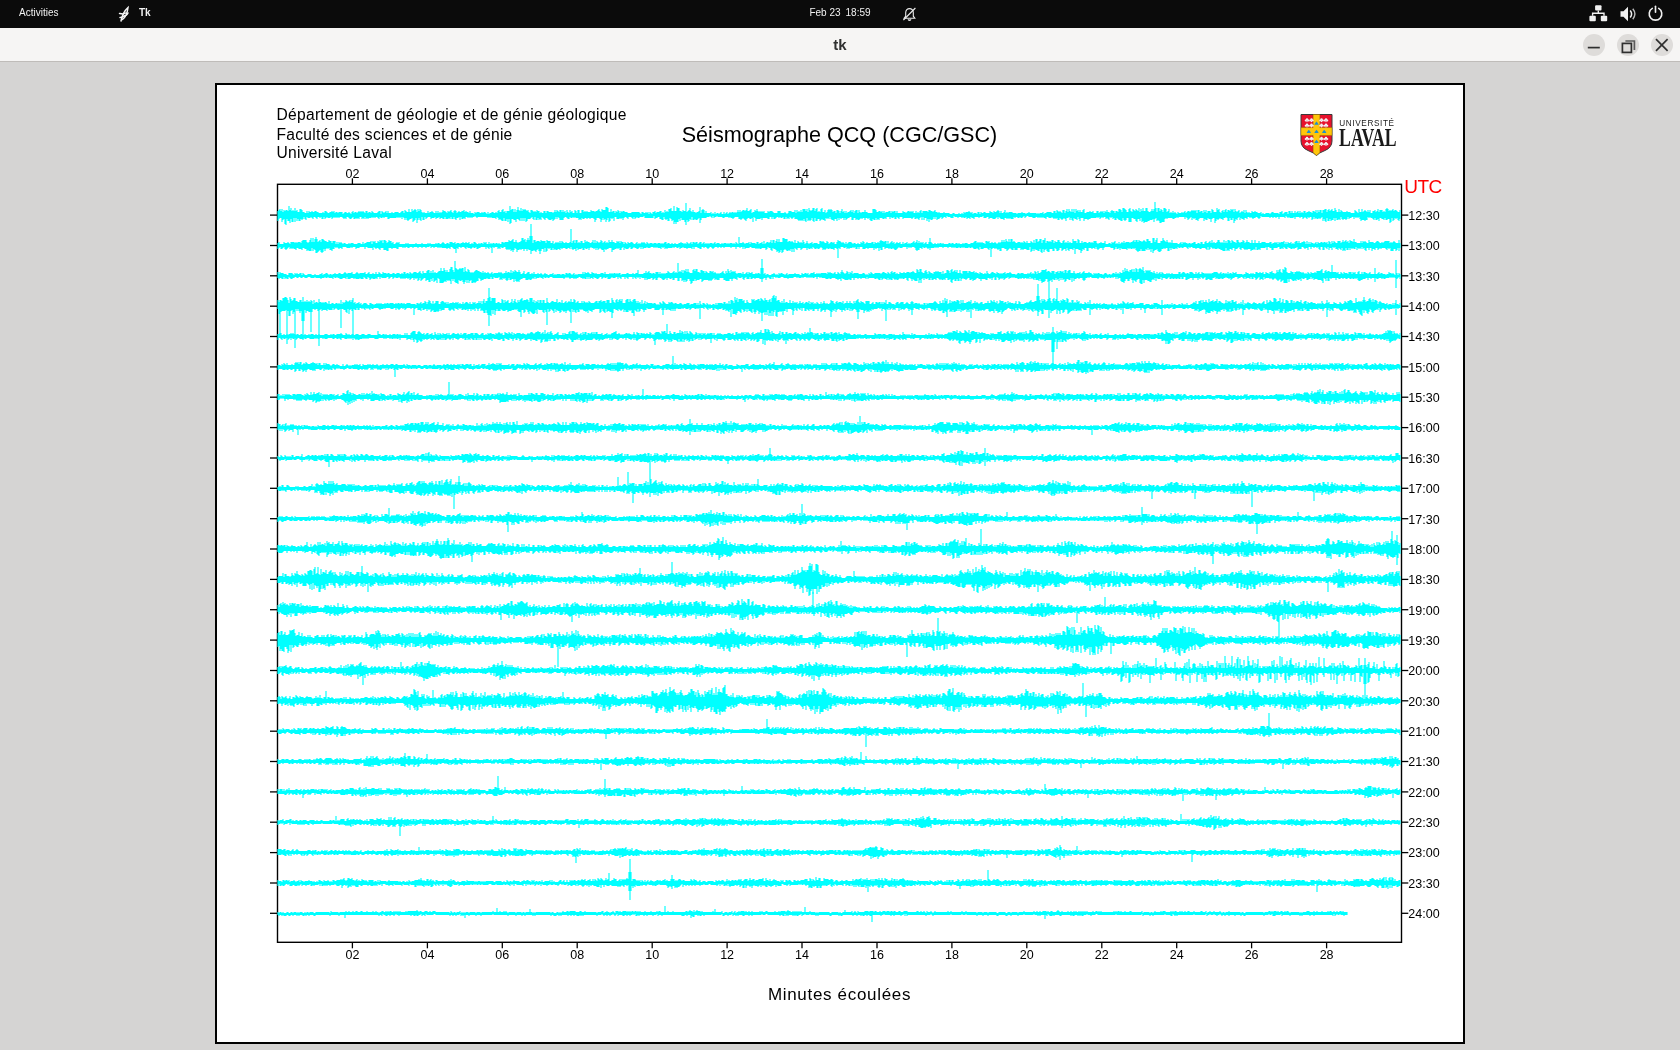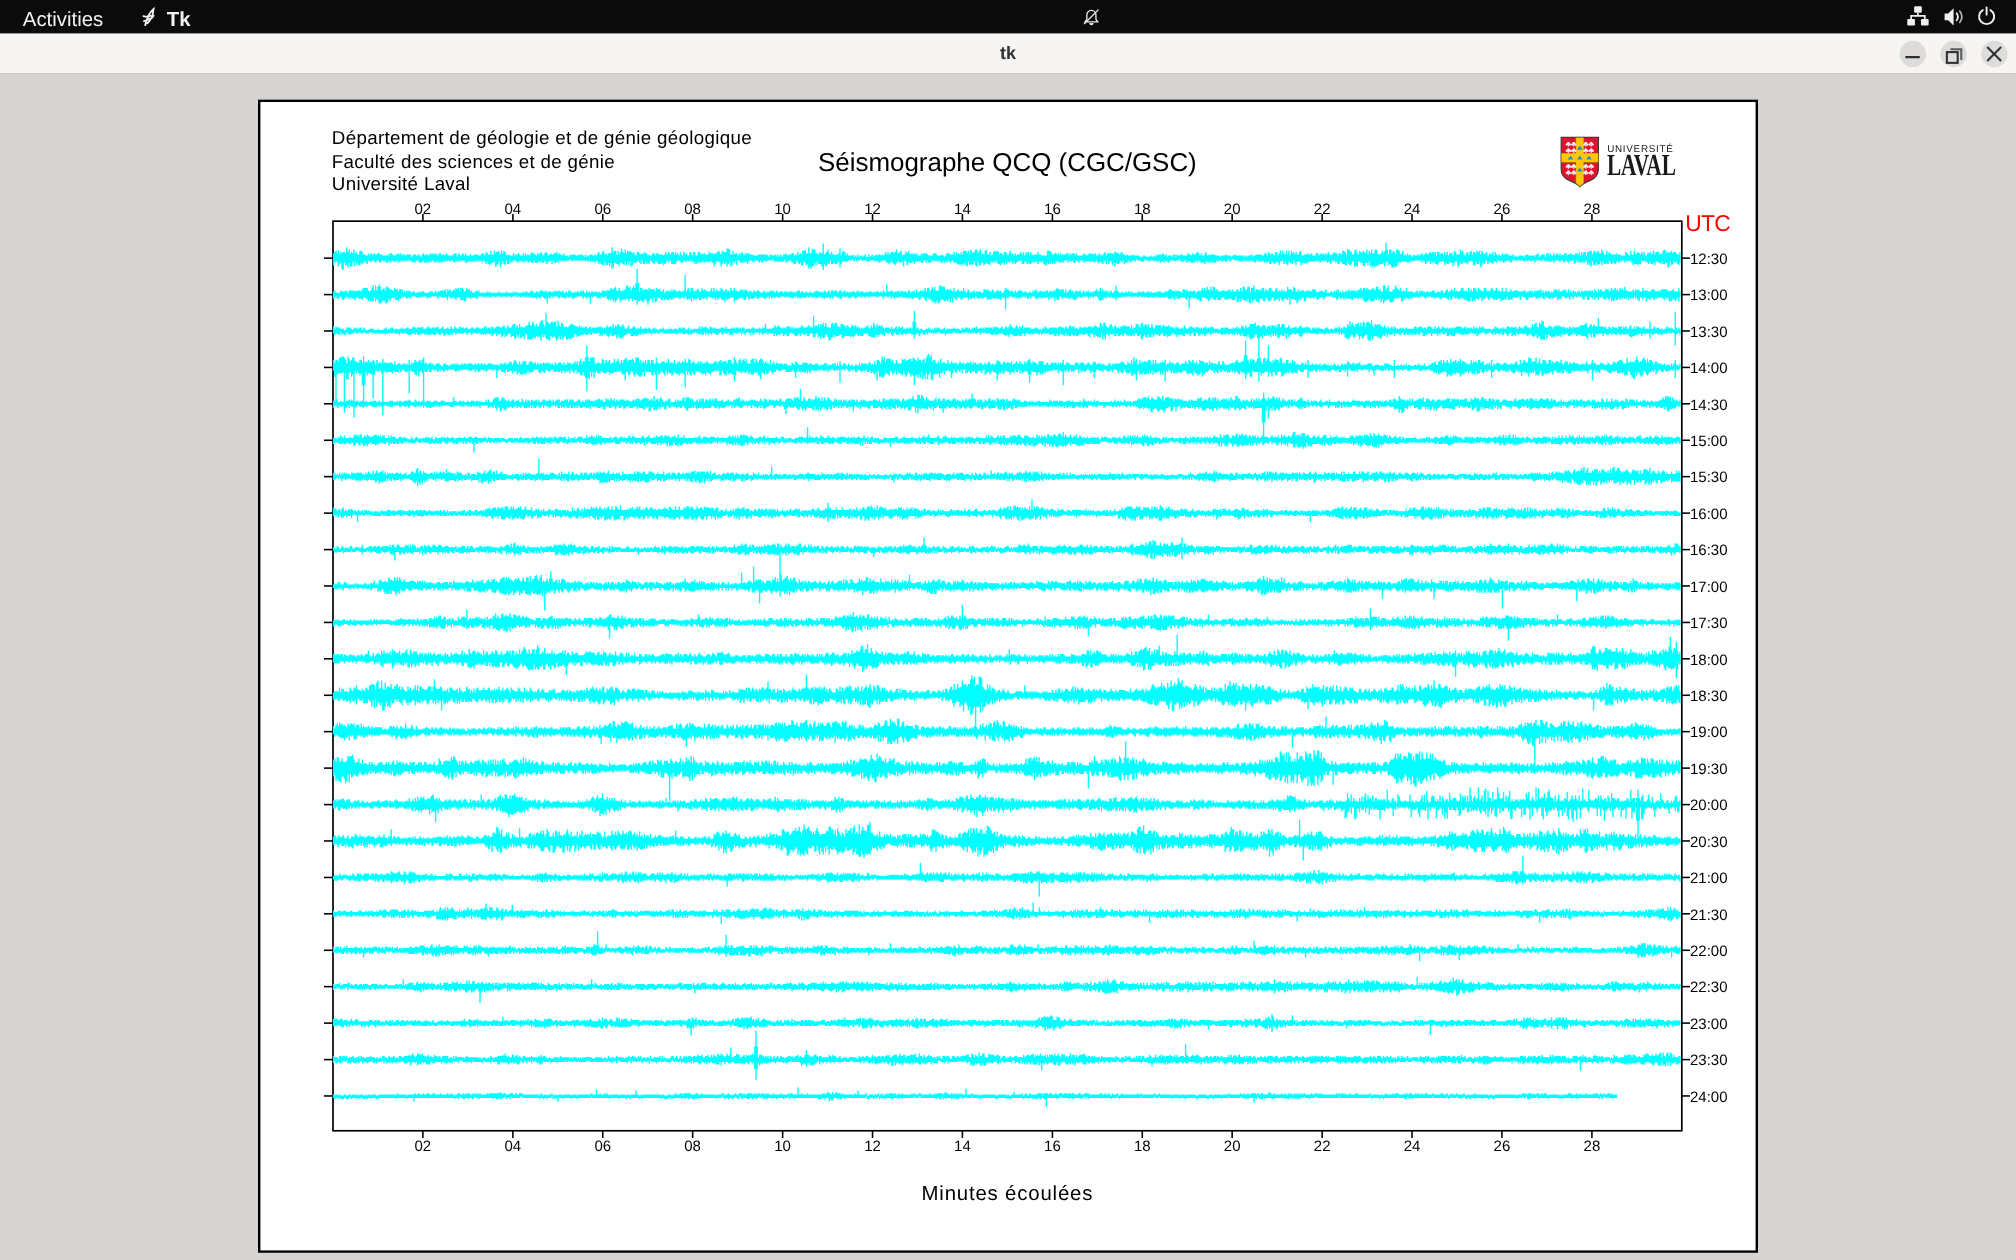--- a/index.html
+++ b/index.html
@@ -1,34 +1,35 @@
 <!DOCTYPE html>
 <html><head><meta charset="utf-8"><title>tk</title><style>
 html,body{margin:0;padding:0;width:1680px;height:1050px;overflow:hidden;background:#d5d4d3;font-family:"Liberation Sans",sans-serif;}
-#topbar{position:absolute;left:0;top:0;width:1680px;height:28px;background:#0b0b0b;color:#f2f2f2;font-size:17px;}
+#topbar{position:absolute;left:0;top:0;width:1680px;height:28px;background:#0b0b0b;color:#f2f2f2;font-size:10px;}
 #topbar .act{position:absolute;left:19px;top:7px;}
 #topbar .tkname{position:absolute;left:139px;top:7px;font-weight:bold;}
 #topbar .clock{position:absolute;left:0;top:7px;width:1680px;text-align:center;}
 #titlebar{position:absolute;left:0;top:28px;width:1680px;height:34px;background:#f6f5f4;border-bottom:1px solid #bfbcb9;box-sizing:border-box;}
 #titlebar .title{position:absolute;left:0;top:8px;width:100%;text-align:center;font-weight:bold;font-size:15px;color:#303030;}
 .wbtn{position:absolute;top:6px;width:22px;height:22px;border-radius:50%;background:#dedcda;}
 #canvas{position:absolute;left:215px;top:83px;width:1250px;height:961px;background:#ffffff;border:2px solid #000;box-sizing:border-box;}
 </style></head><body>
 <div id="canvas"></div>
 <div id="topbar">
  <span class="act">Activities</span>
  <svg style="position:absolute;left:116px;top:5px" width="18" height="18" viewBox="0 0 18 18">
       <g stroke="#f5f5f5" stroke-width="1.5" fill="none" stroke-linecap="round">
         <path d="M5,16 C6,11 8,6 12,2.5 C11.5,7 10,12 6.5,14.5"></path>
         <path d="M3.5,8.5 C6,9 8,9.5 9.5,8"></path>
         <path d="M12,8 C11,10 9.5,11 8,11"></path>
         <path d="M4,12.5 C6,12.5 7.5,12 8.5,11"></path>
       </g>
     </svg>
  <span class="tkname">Tk</span>
+ <span class="clock">Feb 23 18:59</span>
  <svg style="position:absolute;left:901px;top:6px" width="17" height="17" viewBox="0 0 17 17">
       <g stroke="#ececec" stroke-width="1.1" fill="none">
         <path d="M3.2,12.2 h10.6 l-1.5,-2 v-3.4 c0,-2.6 -1.7,-4.2 -3.8,-4.2 c-2.1,0 -3.8,1.6 -3.8,4.2 v3.4 Z"></path>
         <path d="M7,13.4 a1.6,1.6 0 0 0 3,0" fill="#ececec"></path>
         <line x1="2.4" y1="14" x2="14.4" y2="2"></line>
       </g>
     </svg>
  <svg style="position:absolute;left:1589px;top:4px" width="19" height="19" viewBox="0 0 19 19">
       <g fill="#f0f0f0">
         <rect x="6.1" y="1.2" width="6.4" height="5.4" rx="1"></rect>

